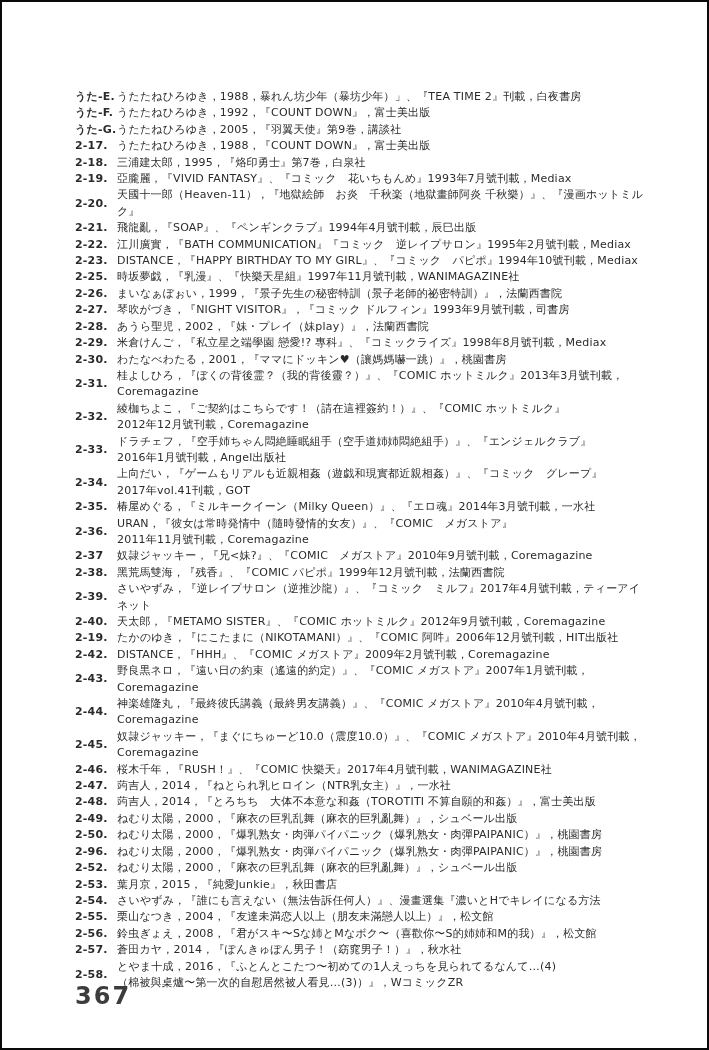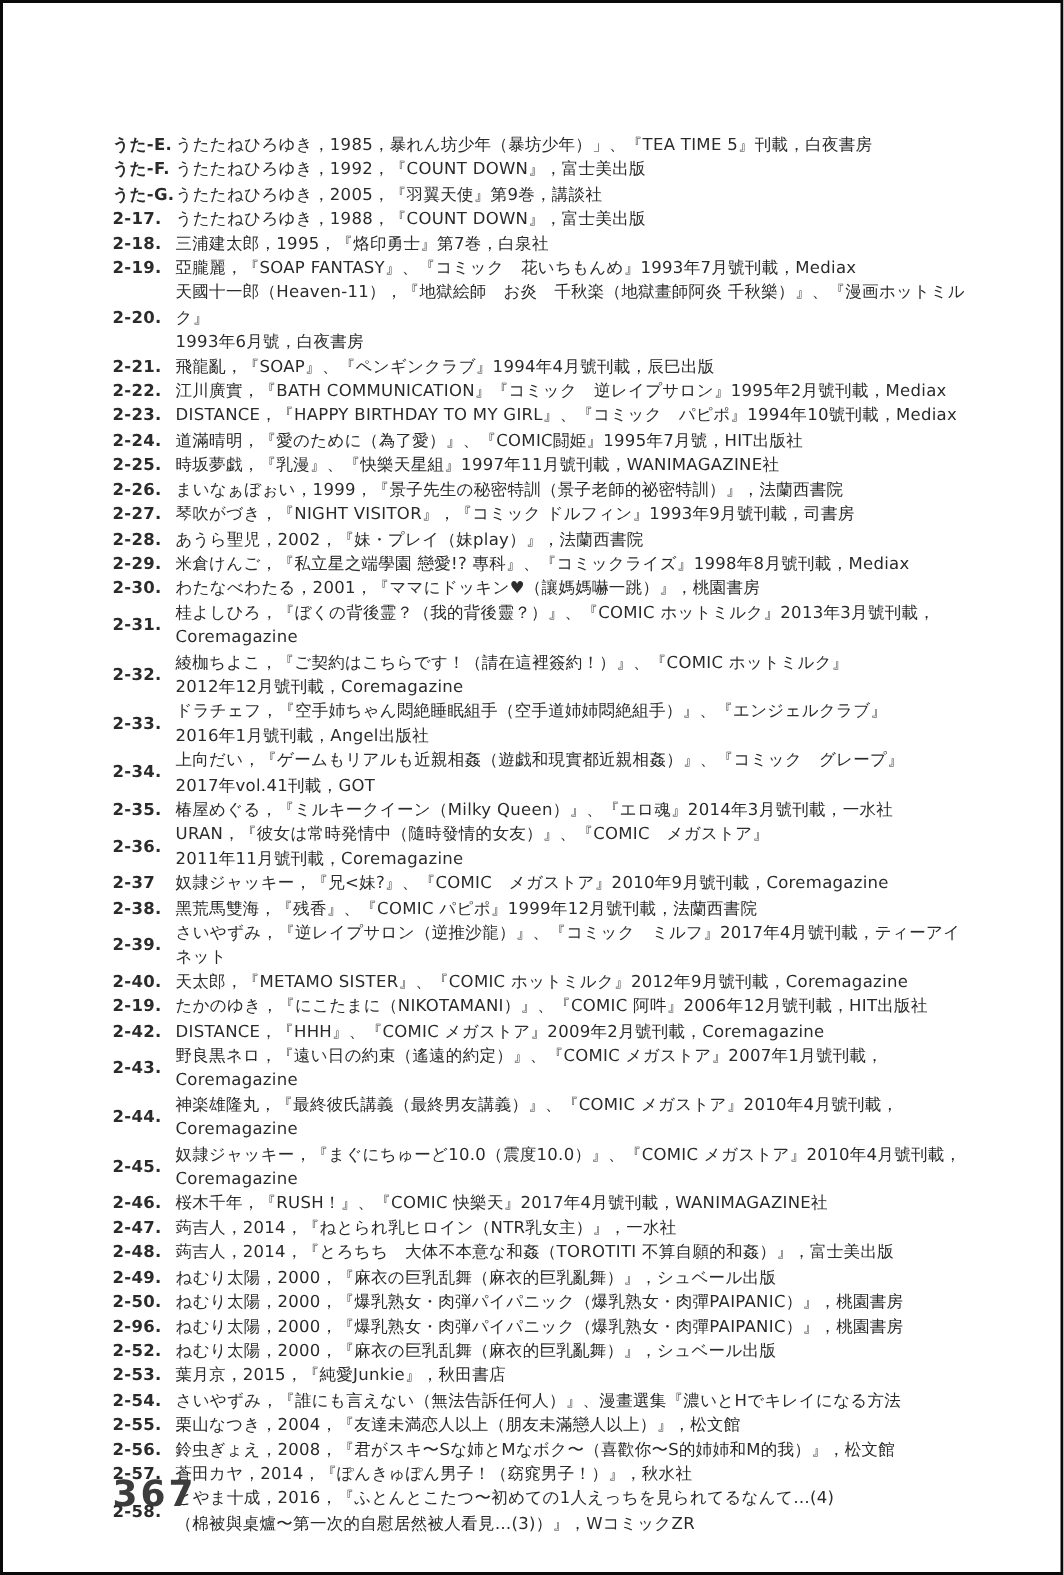--- a/index.html
+++ b/index.html
@@ -44,21 +44,21 @@
   }
 </style>
 </head>
 <body>
 
 <div class="page">
   <div class="content">
     <div class="entry">
       <span class="eid">うた-E.</span>
       <span class="etext">
-          <span class="eline">うたたねひろゆき，1985，暴れん坊少年（暴坊少年）」、『TEA TIME 5』刊載，白夜書房</span>
+          <span class="eline">うたたねひろゆき，1988，暴れん坊少年（暴坊少年）」、『TEA TIME 2』刊載，白夜書房</span>
         </span>
     </div>
 
     <div class="entry">
       <span class="eid">うた-F.</span>
       <span class="etext">
           <span class="eline">うたたねひろゆき，1992，『COUNT DOWN』，富士美出版</span>
         </span>
     </div>
 
@@ -79,29 +79,28 @@
     <div class="entry">
       <span class="eid">2-18.</span>
       <span class="etext">
           <span class="eline">三浦建太郎，1995，『烙印勇士』第7巻，白泉社</span>
         </span>
     </div>
 
     <div class="entry">
       <span class="eid">2-19.</span>
       <span class="etext">
-          <span class="eline">亞朧麗，『SOAP FANTASY』、『コミック　花いちもんめ』1993年7月號刊載，Mediax</span>
+          <span class="eline">亞朧麗，『VIVID FANTASY』、『コミック　花いちもんめ』1993年7月號刊載，Mediax</span>
         </span>
     </div>
 
     <div class="entry">
       <span class="eid">2-20.</span>
       <span class="etext">
           <span class="eline">天國十一郎（Heaven-11），『地獄絵師　お炎　千秋楽（地獄畫師阿炎 千秋樂）』、『漫画ホットミルク』</span>
-          <span class="eline">1993年6月號，白夜書房</span>
         </span>
     </div>
 
     <div class="entry">
       <span class="eid">2-21.</span>
       <span class="etext">
           <span class="eline">飛龍亂，『SOAP』、『ペンギンクラブ』1994年4月號刊載，辰巳出版</span>
         </span>
     </div>
 
@@ -112,26 +111,20 @@
         </span>
     </div>
 
     <div class="entry">
       <span class="eid">2-23.</span>
       <span class="etext">
           <span class="eline">DISTANCE，『HAPPY BIRTHDAY TO MY GIRL』、『コミック　パピポ』1994年10號刊載，Mediax</span>
         </span>
     </div>
 
-    <div class="entry">
-      <span class="eid">2-24.</span>
-      <span class="etext">
-          <span class="eline">道滿晴明，『愛のために（為了愛）』、『COMIC闘姫』1995年7月號，HIT出版社</span>
-        </span>
-    </div>
 
     <div class="entry">
       <span class="eid">2-25.</span>
       <span class="etext">
           <span class="eline">時坂夢戯，『乳漫』、『快樂天星組』1997年11月號刊載，WANIMAGAZINE社</span>
         </span>
     </div>
 
     <div class="entry">
       <span class="eid">2-26.</span>

